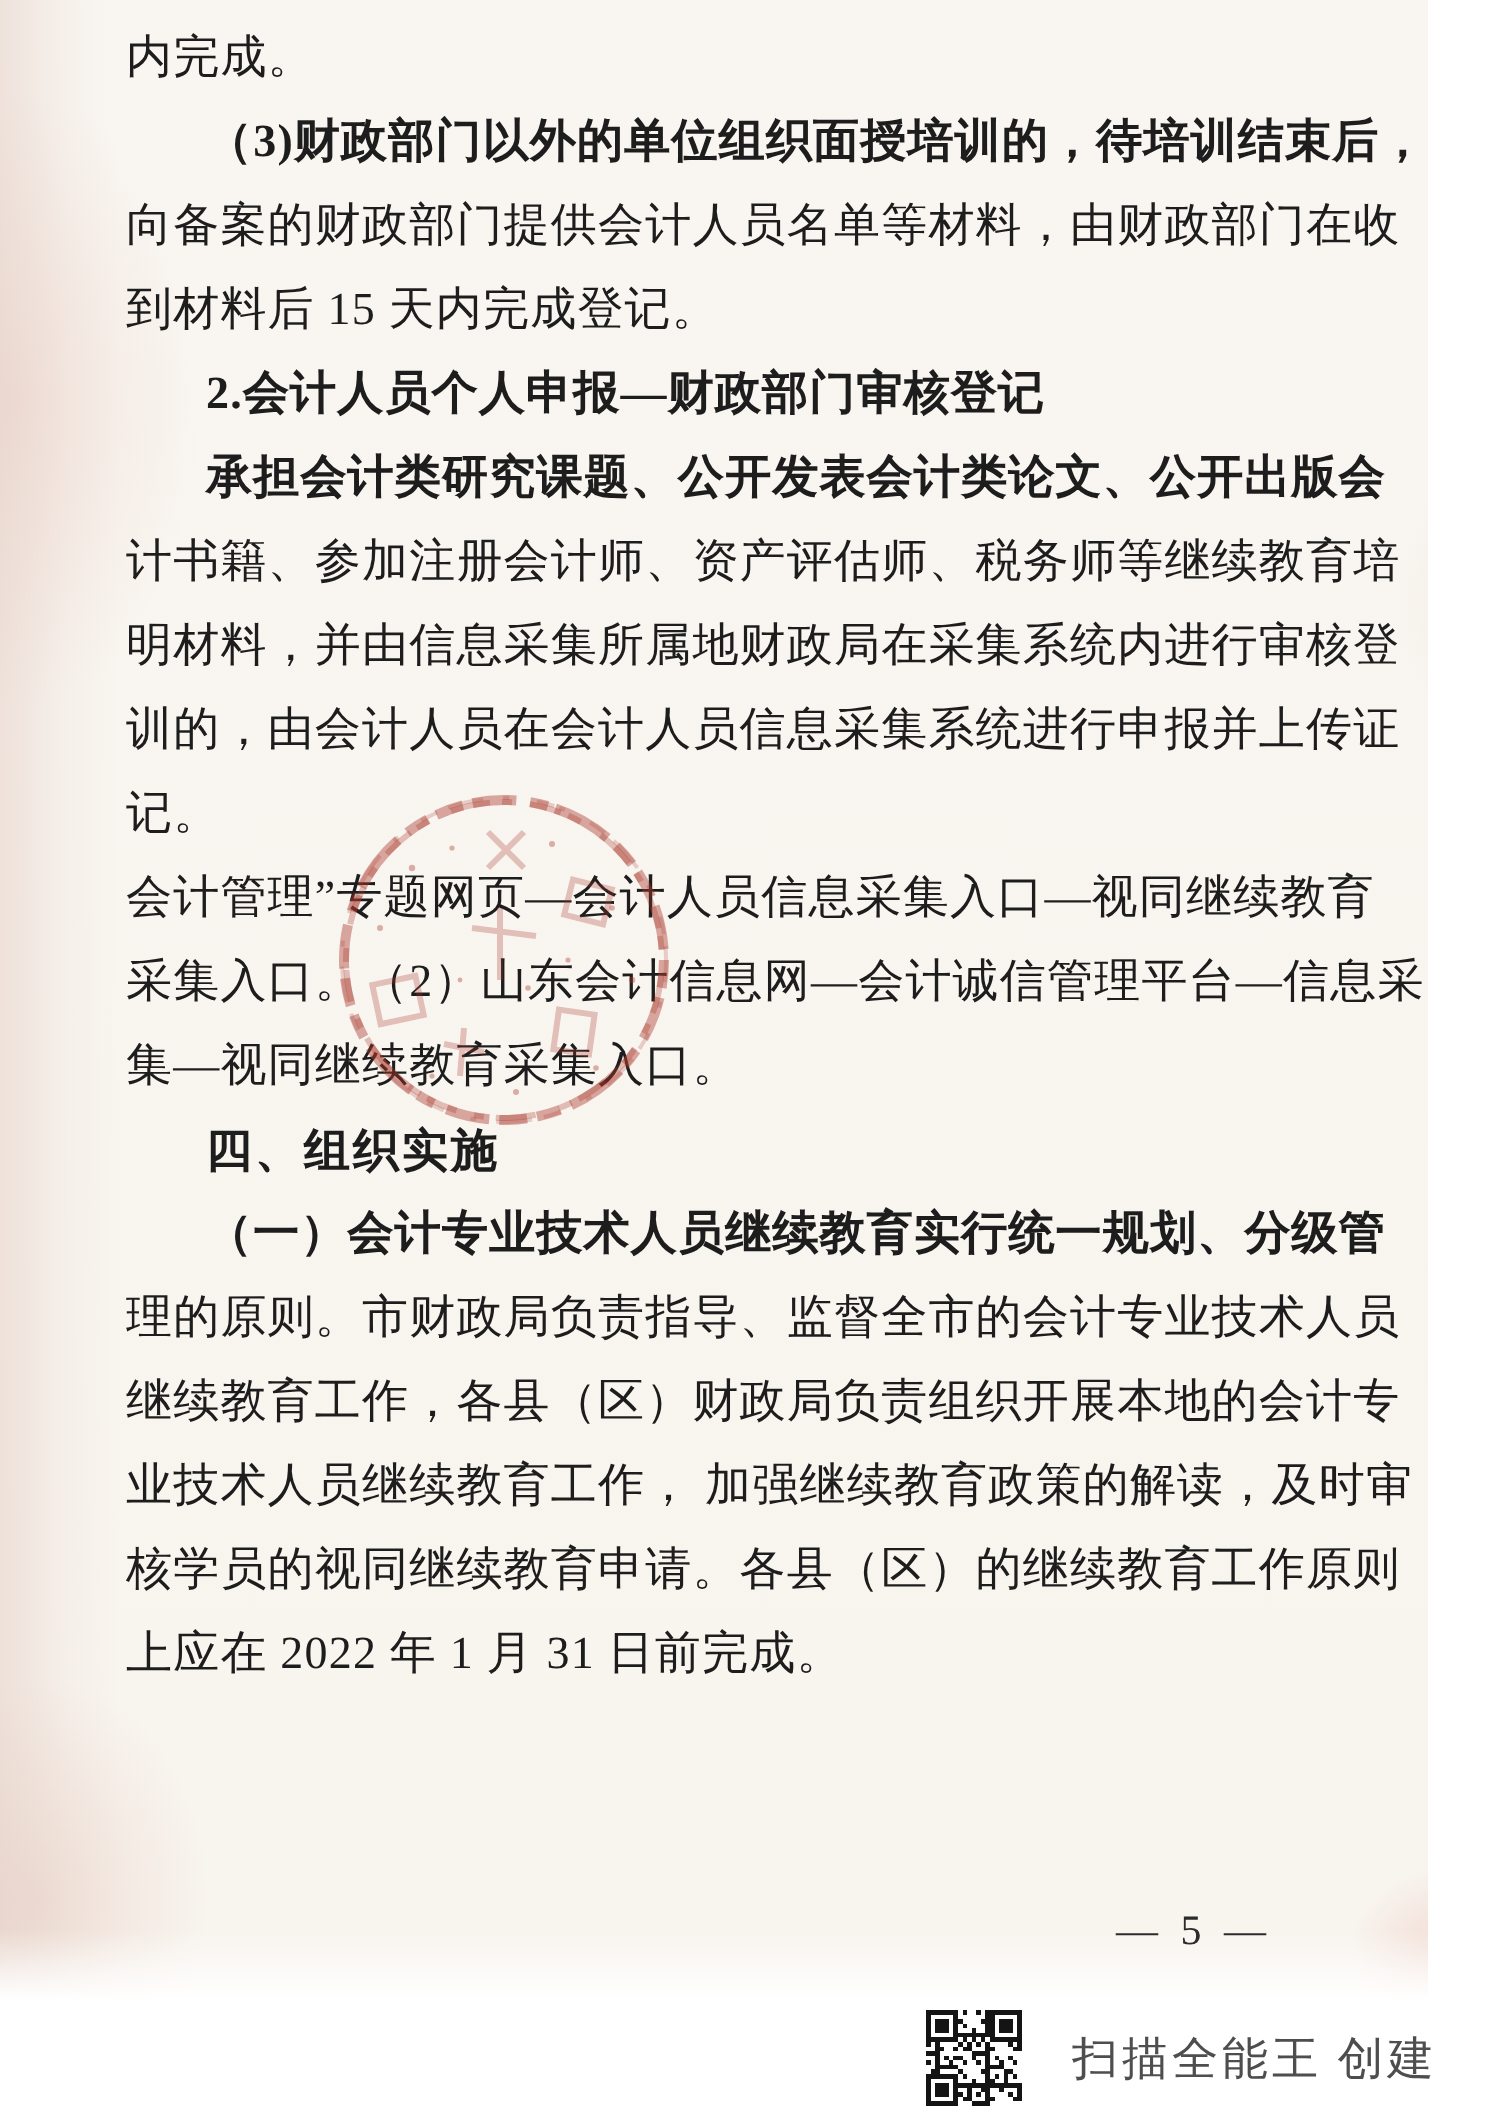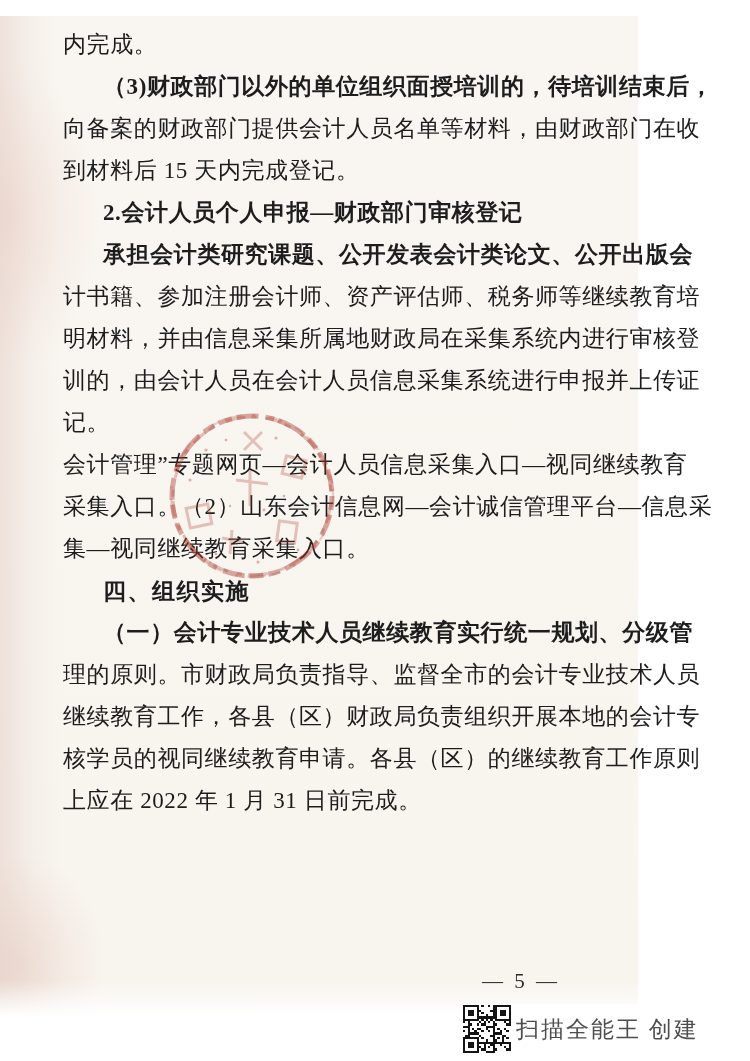--- a/index.html
+++ b/index.html
@@ -2,50 +2,49 @@
 <html><head>
 <meta charset="utf-8">
 <style>
   html,body{margin:0;padding:0;}
   body{
     width:750px;height:1061px;position:relative;background:#ffffff;
     font-family:"Liberation Serif","DejaVu Serif",serif;
     overflow:hidden;
   }
   .paper{
-    position:absolute;left:0;top:0;width:638px;height:1000px;
+    position:absolute;left:0;top:0;width:714px;height:1000px;
     background-image:
       linear-gradient(to bottom, rgba(255,255,255,0) 96.5%, #ffffff 100%),
       linear-gradient(90deg, rgba(222,196,186,0.40), rgba(222,196,186,0.10) 34px, rgba(222,196,186,0) 60px),
       radial-gradient(130px 220px at 10px 200px, rgba(231,196,186,0.35), rgba(231,196,186,0) 70%),
       radial-gradient(120px 160px at 20px 950px, rgba(228,198,186,0.45), rgba(228,198,186,0) 70%),
       radial-gradient(90px 60px at 742px 975px, rgba(233,186,176,0.55), rgba(233,186,176,0) 75%),
       radial-gradient(70px 90px at 748px 300px, rgba(230,205,195,0.25), rgba(230,205,195,0) 75%),
       linear-gradient(#f9f6f1,#f8f4ee);
-    margin-top: 16px;
   }
   .doc{
     position:absolute;left:63px;top:8px;width:640px;
     font-size:23px;line-height:42px;letter-spacing:0.6px;color:#1d1d1d;
   }
   .line{white-space:pre;height:42px;}
   .line.ind{text-indent:40px;font-weight:bold;}
   .line.b{
     font-weight:700;
     font-family:"Liberation Sans","DejaVu Sans",sans-serif;
     letter-spacing:1.5px;
   }
   .stamp{position:absolute;left:166px;top:394px;width:172px;height:172px;pointer-events:none;}
   .pagenum{
     position:absolute;top:953px;right:78px;
     font-size:21px;letter-spacing:3px;color:#2b2b2b;white-space:pre;
   }
   .scan-footer{
     position:absolute;left:463px;top:1004px;height:50px;
-    display:flex;align-items:center;gap:5px;background:#ffffff;
+    display:flex;align-items:center;gap:25px;background:#ffffff;
   }
   .qr{width:48px;height:48px;display:block;}
   .qr-caption{
     font-size:23px;color:#4e4e4e;letter-spacing:2px;white-space:pre;
     font-family:"Liberation Serif","DejaVu Serif",serif;
   }
 </style>
 </head>
 <body>
 
@@ -62,20 +61,21 @@
       <div class="line">明材料，并由信息采集所属地财政局在采集系统内进行审核登</div>
       <div class="line">训的，由会计人员在会计人员信息采集系统进行申报并上传证</div>
       <div class="line">记。</div>
       <div class="line">会计管理”专题网页—会计人员信息采集入口—视同继续教育</div>
       <div class="line">采集入口。（2）山东会计信息网—会计诚信管理平台—信息采</div>
       <div class="line">集—视同继续教育采集入口。</div>
       <div class="line ind b">四、组织实施</div>
       <div class="line ind">（一）会计专业技术人员继续教育实行统一规划、分级管</div>
       <div class="line">理的原则。市财政局负责指导、监督全市的会计专业技术人员</div>
       <div class="line">继续教育工作，各县（区）财政局负责组织开展本地的会计专</div>
+      <div class="line">业技术人员继续教育工作， 加强继续教育政策的解读，及时审</div>
       <div class="line">核学员的视同继续教育申请。各县（区）的继续教育工作原则</div>
       <div class="line">上应在 2022 年 1 月 31 日前完成。</div>
     </div>
 
   <svg class="stamp" viewBox="0 0 172 172" aria-hidden="true">
     <g fill="none" stroke="#a9372c">
       <circle cx="86" cy="86" r="80" stroke-width="5" opacity="0.42" stroke-dasharray="14 5 22 7 9 4 30 6 12 5"></circle>
       <circle cx="86" cy="86" r="79" stroke-width="3" opacity="0.30" stroke-dasharray="5 9 16 4 7 12 20 6" transform="rotate(40 86 86)"></circle>
       <circle cx="86" cy="86" r="81" stroke-width="2" opacity="0.22" stroke-dasharray="3 14 9 6 18 10" transform="rotate(-70 86 86)"></circle>
     </g>

